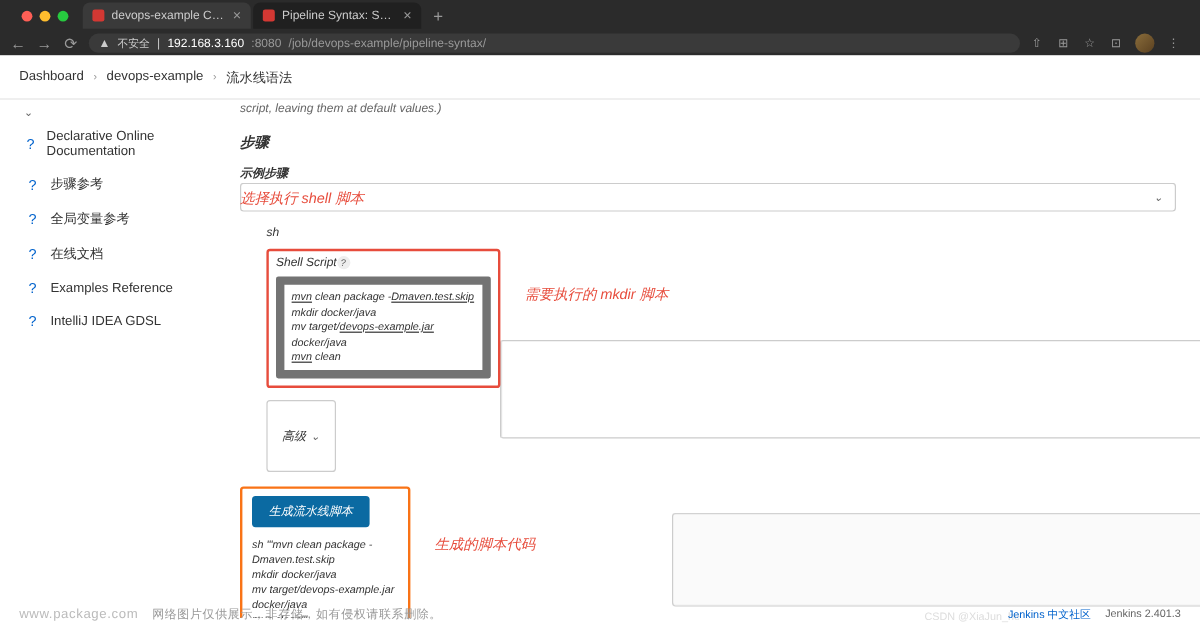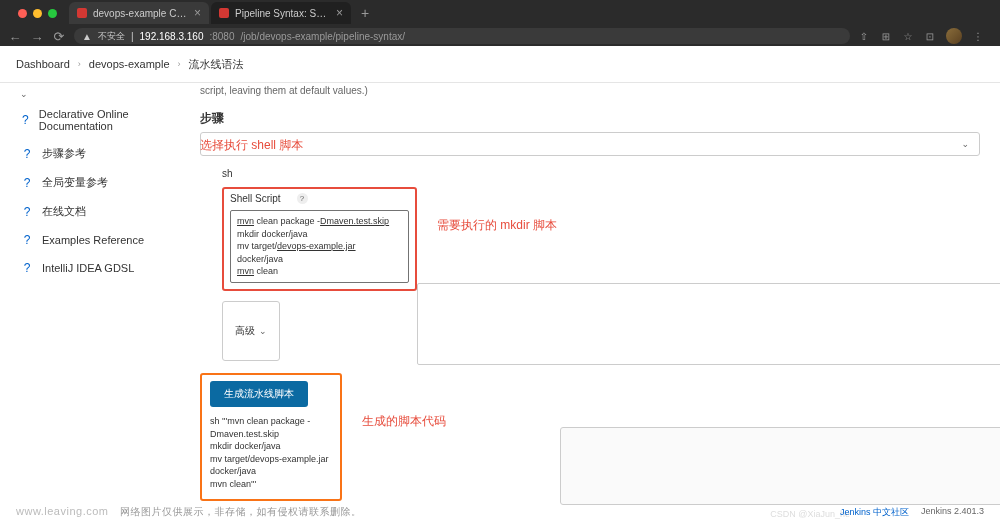--- a/index.html
+++ b/index.html
@@ -34,42 +34,42 @@
     .jenkins-bar { height: 37px; display: flex; align-items: center; padding: 0 16px; border-bottom: 1px solid #e5e5e5; font-size: 11px; }
     .crumb { color: #333; }
     .crumb-sep { color: #999; margin: 0 8px; font-size: 9px; }
     
     
     .main-wrap { display: flex; height: calc(100% - 72px - 18px); }
     .sidebar { width: 180px; padding: 4px 8px 8px 16px; }
     .side-item { display: flex; align-items: center; gap: 8px; padding: 7px 4px; color: #333; font-size: 11px; }
     .side-icon { width: 14px; height: 14px; display: flex; align-items: center; justify-content: center; color: #0062cc; font-size: 12px; }
     
-    .content { flex: 1; padding: 0 16px 0 20px; overflow-y: auto; position: relative; }
+    .content { flex: 1; padding: 0 16px 0 20px; overflow-y: auto; position: relative; font-style: italic; }
     .hint-text { color: #666; font-size: 10px; margin-top: 2px; }
     
     .section-title { font-size: 12px; font-weight: 600; margin: 14px 0 10px; }
     .sub-label { font-size: 10px; color: #333; margin-bottom: 6px; font-weight: 600; }
     
     .select-wrap { display: flex; align-items: center; gap: 12px; }
     .select-box { border: 1px solid #ccc; border-radius: 3px; padding: 6px 10px; font-size: 10px; display: flex; justify-content: space-between; align-items: center; width: 640px; background: #fff; }
     .red-highlight-1 { border: 2px solid #e74c3c; border-radius: 3px; padding: 1px; display: inline-block; }
     .red-highlight-1 .select-box { border: 1px solid #ccc; width: 82px; padding: 5px 8px; }
     .chevron { color: #666; font-size: 9px; }
     
     .annotation { color: #e74c3c; font-size: 12px; }
     
     .sh-section { margin-left: 22px; margin-top: 12px; }
     .sh-label { font-size: 10px; margin-bottom: 8px; }
     
     .script-area-wrap { display: flex; gap: 20px; align-items: flex-start; }
     .red-highlight-2 { border: 2px solid #e74c3c; border-radius: 3px; padding: 4px 6px 6px; width: 195px; }
-    .script-label { font-size: 10px; margin-bottom: 6px; display: flex; align-items: center; gap: 16px; }
+    .script-label { font-size: 10px; margin-bottom: 6px; display: flex; align-items: center; gap: 0; }
     .help-icon { width: 11px; height: 11px; border-radius: 50%; background: #eee; color: #666; font-size: 8px; display: inline-flex; align-items: center; justify-content: center; }
-    .script-box { border: 1px solid #737373; border-radius: 2px; padding: 4px 6px; font-size: 9px; line-height: 1.4; font-family: inherit; width: 100%; min-height: 52px; background: #fff; resize: none; }
+    .script-box { border: 7px solid #737373; border-radius: 2px; padding: 4px 6px; font-size: 9px; line-height: 1.4; font-family: inherit; width: 100%; min-height: 52px; background: #fff; resize: none; }
     .full-textarea { width: 720px; border: 1px solid #ccc; border-radius: 2px; min-height: 82px; background: #fff; position: absolute; left: 237px; top: 200px; z-index: -1; }
     
     .advanced-btn { margin-left: 22px; margin-top: 10px; display: inline-flex; align-items: center; gap: 4px; padding: 22px 12px; font-size: 10px; border: 1px solid #ccc; border-radius: 3px; background: #fff; }
     
     .output-row { display: flex; gap: 20px; align-items: flex-start; margin-top: 12px; }
     .red-highlight-3 { border: 2px solid #f97316; border-radius: 3px; padding: 6px 8px 8px; width: 142px; }
     .gen-btn { background: #0b6aa2; color: #fff; border: none; padding: 6px 14px; font-size: 10px; border-radius: 3px; margin-bottom: 8px; display: inline-block; }
     .output-text { font-size: 9px; line-height: 1.4; white-space: pre-line; }
     .full-output { position: absolute; left: 380px; top: 344px; width: 580px; border: 1px solid #ccc; border-radius: 3px; min-height: 78px; background: #fafafa; z-index: -1; }
     
@@ -163,20 +163,21 @@
       <span class="side-icon">?</span>
       <span>IntelliJ IDEA GDSL</span>
     </div>
   </div>
 
   <div class="content">
     <div class="hint-text">script, leaving them at default values.)</div>
     
     <div class="section-title">步骤</div>
     
+    <div class="sub-label">示例步骤</div>
     
     <div class="select-wrap">
       <span class="annotation">选择执行 shell 脚本</span>
       <div style="flex:1;"></div>
     </div>
     <div class="select-box" style="width:calc(100% - 4px);margin-top:-22px;z-index:-1;position:relative;">
       <span></span>
       <span class="chevron">⌄</span>
     </div>
 
@@ -213,20 +214,20 @@
     </div>
     <div class="full-output"></div>
     
     
     
     
   </div>
 </div>
 
 <div class="watermark">
-  <span>www.leaving.com</span>
+  <span>www.package.com</span>
   <span class="wm-text">网络图片仅供展示，非存储，如有侵权请联系删除。</span>
 </div>
 <div class="csdn-mark">CSDN @XiaJun_he</div>
 <div class="jenkins-footer">
   <a href="#">Jenkins 中文社区</a>
   <span>Jenkins 2.401.3</span>
 </div>
 
 </body></html>

